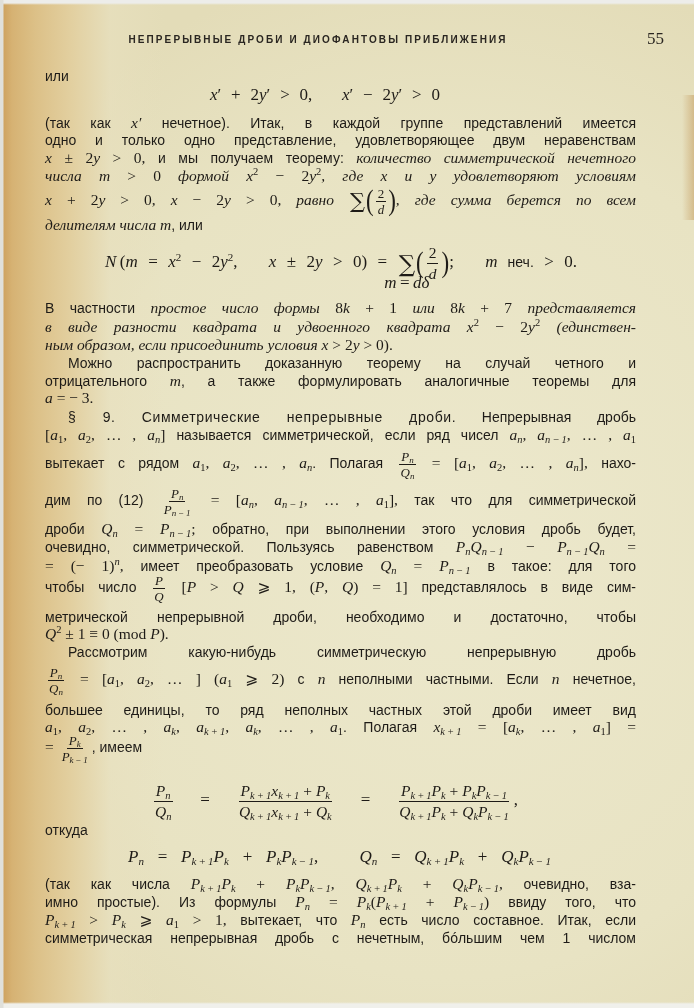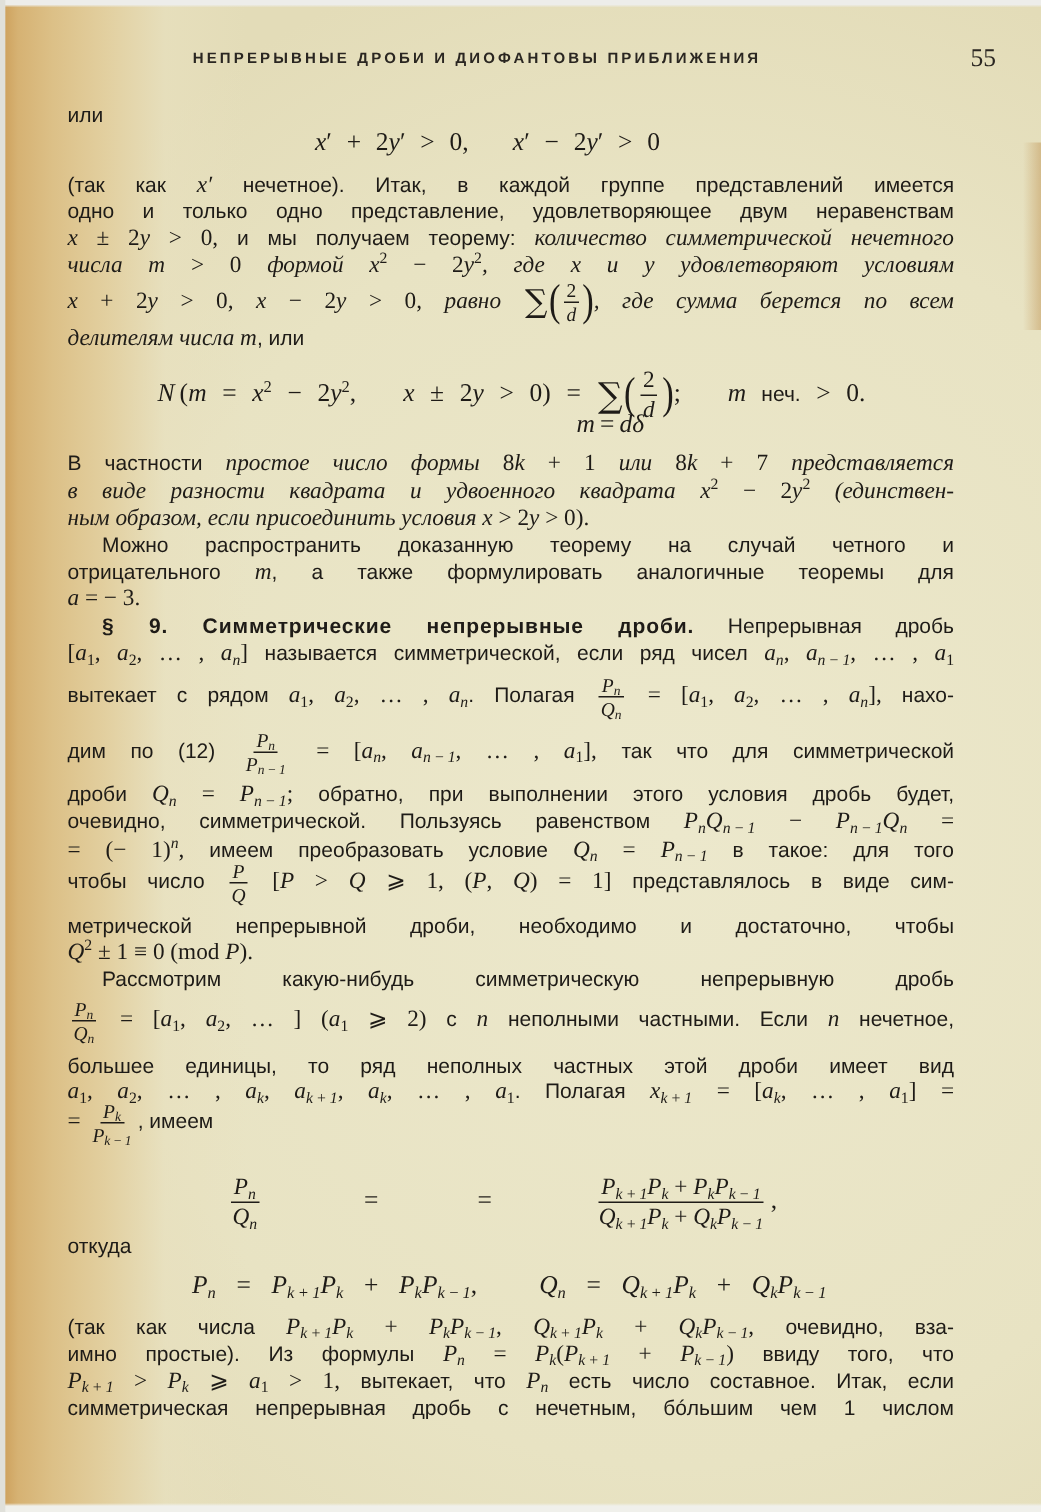--- a/index.html
+++ b/index.html
@@ -33,21 +33,21 @@
     position: absolute; left: 45px; width: 591px; height: 18px; line-height: 18px;
     font-family: "Liberation Sans", sans-serif; font-size: 14px;
   }
   .j { text-align: justify; text-align-last: justify; }
   .l { text-align: left; text-align-last: left; }
   .ind { padding-left: 23px; width: 568px; }
 
   .s-r { }
   .s-i { font-family: "Liberation Serif", serif; font-style: italic; font-size: 15.5px; }
   .s-m { font-family: "Liberation Serif", serif; font-size: 15.5px; }
-  .s-b { font-weight: bold; letter-spacing: 0.6px; }
+  .s-b { font-weight: normal; letter-spacing: 0.6px; }
   .s-sub, .s-isub { font-family: "Liberation Serif", serif; font-size: 10.5px; vertical-align: -3px; line-height: 0; }
   .s-isub { font-style: italic; }
   .s-sup, .s-isup { font-family: "Liberation Serif", serif; font-size: 10.5px; vertical-align: 6px; line-height: 0; }
   .s-isup { font-style: italic; }
   .s-big { font-family: "DejaVu Serif", serif; font-size: 21px; display: inline-block; line-height: 20px; margin: -4px 1px; vertical-align: middle; }
   .s-par { font-family: "Liberation Serif", serif; font-size: 23px; display: inline-block; line-height: 20px; margin: -4px 0; vertical-align: middle; transform: scaleY(1.3); }
 
   .frac { display: inline-flex; flex-direction: column; align-items: center; vertical-align: middle; margin: -7px 2px; line-height: 13px; }
   .frac .num, .frac .den { text-align: center; text-align-last: center; white-space: nowrap; }
   .frac .num { border-bottom: 1px solid #1e1b17; padding: 0 2px 1px; }
@@ -105,42 +105,45 @@
     <div class="ln j" style="top:454px"><span class="s-r">вытекает с рядом </span><span class="s-i">a</span><span class="s-sub">1</span><span class="s-m">, </span><span class="s-i">a</span><span class="s-sub">2</span><span class="s-m">, … , </span><span class="s-i">a</span><span class="s-isub">n</span><span class="s-r">. Полагая </span><span class="frac">
           <span class="num"><span class="s-i">P</span><span class="s-isub">n</span></span>
           <span class="den"><span class="s-i">Q</span><span class="s-isub">n</span></span>
         </span><span class="s-m"> = [</span><span class="s-i">a</span><span class="s-sub">1</span><span class="s-m">, </span><span class="s-i">a</span><span class="s-sub">2</span><span class="s-m">, … , </span><span class="s-i">a</span><span class="s-isub">n</span><span class="s-m">],</span><span class="s-r"> нахо-</span></div>
     <div class="ln j" style="top:491px"><span class="s-r">дим по (12) </span><span class="frac">
           <span class="num"><span class="s-i">P</span><span class="s-isub">n</span></span>
           <span class="den"><span class="s-i">P</span><span class="s-isub">n − 1</span></span>
         </span><span class="s-m"> = [</span><span class="s-i">a</span><span class="s-isub">n</span><span class="s-m">, </span><span class="s-i">a</span><span class="s-isub">n − 1</span><span class="s-m">, … , </span><span class="s-i">a</span><span class="s-sub">1</span><span class="s-m">],</span><span class="s-r"> так что для симметрической</span></div>
     <div class="ln j" style="top:520px"><span class="s-r">дроби </span><span class="s-i">Q</span><span class="s-isub">n</span><span class="s-m"> = </span><span class="s-i">P</span><span class="s-isub">n − 1</span><span class="s-m">;</span><span class="s-r"> обратно, при выполнении этого условия дробь будет,</span></div>
     <div class="ln j" style="top:538px"><span class="s-r">очевидно, симметрической. Пользуясь равенством </span><span class="s-i">P</span><span class="s-isub">n</span><span class="s-i">Q</span><span class="s-isub">n − 1</span><span class="s-m"> − </span><span class="s-i">P</span><span class="s-isub">n − 1</span><span class="s-i">Q</span><span class="s-isub">n</span><span class="s-m"> =</span></div>
-    <div class="ln j" style="top:557px"><span class="s-m">= (− 1)</span><span class="s-isup">n</span><span class="s-m">,</span><span class="s-r"> имеем преобразовать условие </span><span class="s-i">Q</span><span class="s-isub">n</span><span class="s-m"> = </span><span class="s-i">P</span><span class="s-isub">n − 1</span><span class="s-r"> в такое: для того</span></div>
+    <div class="ln j" style="top:557px"><span class="s-m">= (− 1)</span><span class="s-isup">n</span><span class="s-m">,</span><span class="s-r"> имеет преобразовать условие </span><span class="s-i">Q</span><span class="s-isub">n</span><span class="s-m"> = </span><span class="s-i">P</span><span class="s-isub">n − 1</span><span class="s-r"> в такое: для того</span></div>
     <div class="ln j" style="top:578px"><span class="s-r">чтобы число </span><span class="frac">
           <span class="num"><span class="s-i">P</span></span>
           <span class="den"><span class="s-i">Q</span></span>
         </span><span class="s-m"> [</span><span class="s-i">P</span><span class="s-m"> &gt; </span><span class="s-i">Q</span><span class="s-m"> ⩾ 1, (</span><span class="s-i">P</span><span class="s-m">, </span><span class="s-i">Q</span><span class="s-m">) = 1]</span><span class="s-r"> представлялось в виде сим-</span></div>
     <div class="ln j" style="top:608px"><span class="s-r">метрической непрерывной дроби, необходимо и достаточно, чтобы</span></div>
     <div class="ln l" style="top:625px"><span class="s-i">Q</span><span class="s-sup">2</span><span class="s-m"> ± 1 ≡ 0 (mod </span><span class="s-i">P</span><span class="s-m">).</span></div>
     <div class="ln j ind" style="top:643px"><span class="s-r">Рассмотрим какую-нибудь симметрическую непрерывную дробь</span></div>
     <div class="ln j" style="top:670px"><span class="frac">
           <span class="num"><span class="s-i">P</span><span class="s-isub">n</span></span>
           <span class="den"><span class="s-i">Q</span><span class="s-isub">n</span></span>
         </span><span class="s-m"> = [</span><span class="s-i">a</span><span class="s-sub">1</span><span class="s-m">, </span><span class="s-i">a</span><span class="s-sub">2</span><span class="s-m">, … ] (</span><span class="s-i">a</span><span class="s-sub">1</span><span class="s-m"> ⩾ 2)</span><span class="s-r"> с </span><span class="s-i">n</span><span class="s-r"> неполными частными. Если </span><span class="s-i">n</span><span class="s-r"> нечетное,</span></div>
     <div class="ln j" style="top:701px"><span class="s-r">большее единицы, то ряд неполных частных этой дроби имеет вид</span></div>
     <div class="ln j" style="top:718px"><span class="s-i">a</span><span class="s-sub">1</span><span class="s-m">, </span><span class="s-i">a</span><span class="s-sub">2</span><span class="s-m">, … , </span><span class="s-i">a</span><span class="s-isub">k</span><span class="s-m">, </span><span class="s-i">a</span><span class="s-isub">k + 1</span><span class="s-m">, </span><span class="s-i">a</span><span class="s-isub">k</span><span class="s-m">, … , </span><span class="s-i">a</span><span class="s-sub">1</span><span class="s-r">. Полагая </span><span class="s-i">x</span><span class="s-isub">k + 1</span><span class="s-m"> = [</span><span class="s-i">a</span><span class="s-isub">k</span><span class="s-m">, … , </span><span class="s-i">a</span><span class="s-sub">1</span><span class="s-m">] =</span></div>
     <div class="ln l" style="top:738px"><span class="s-m">= </span><span class="frac">
           <span class="num"><span class="s-i">P</span><span class="s-isub">k</span></span>
           <span class="den"><span class="s-i">P</span><span class="s-isub">k − 1</span></span>
         </span><span class="s-r">, имеем</span></div>
     <div class="ln j display" style="top:791px;left:150px;width:368px"><span class="frac">
           <span class="num"><span class="s-i">P</span><span class="s-isub">n</span></span>
           <span class="den"><span class="s-i">Q</span><span class="s-isub">n</span></span>
-        </span><span class="s-m"> = </span><span class="s-m"> = </span><span class="frac">
+        </span><span class="s-m"> = </span><span class="frac">
+          <span class="num"><span class="s-i">P</span><span class="s-isub">k + 1</span><span class="s-i">x</span><span class="s-isub">k + 1</span><span class="s-m"> + </span><span class="s-i">P</span><span class="s-isub">k</span></span>
+          <span class="den"><span class="s-i">Q</span><span class="s-isub">k + 1</span><span class="s-i">x</span><span class="s-isub">k + 1</span><span class="s-m"> + </span><span class="s-i">Q</span><span class="s-isub">k</span></span>
+        </span><span class="s-m"> = </span><span class="frac">
           <span class="num"><span class="s-i">P</span><span class="s-isub">k + 1</span><span class="s-i">P</span><span class="s-isub">k</span><span class="s-m"> + </span><span class="s-i">P</span><span class="s-isub">k</span><span class="s-i">P</span><span class="s-isub">k − 1</span></span>
           <span class="den"><span class="s-i">Q</span><span class="s-isub">k + 1</span><span class="s-i">P</span><span class="s-isub">k</span><span class="s-m"> + </span><span class="s-i">Q</span><span class="s-isub">k</span><span class="s-i">P</span><span class="s-isub">k − 1</span></span>
         </span><span class="s-m">,</span></div>
     <div class="ln l" style="top:821px"><span class="s-r">откуда</span></div>
     <div class="ln j display" style="top:848px;left:128px;width:423px"><span class="s-i">P</span><span class="s-isub">n</span><span class="s-m"> = </span><span class="s-i">P</span><span class="s-isub">k + 1</span><span class="s-i">P</span><span class="s-isub">k</span><span class="s-m"> + </span><span class="s-i">P</span><span class="s-isub">k</span><span class="s-i">P</span><span class="s-isub">k − 1</span><span class="s-m">,&nbsp;&nbsp; </span><span class="s-i">Q</span><span class="s-isub">n</span><span class="s-m"> = </span><span class="s-i">Q</span><span class="s-isub">k + 1</span><span class="s-i">P</span><span class="s-isub">k</span><span class="s-m"> + </span><span class="s-i">Q</span><span class="s-isub">k</span><span class="s-i">P</span><span class="s-isub">k − 1</span></div>
     <div class="ln j" style="top:875px"><span class="s-r">(так как числа </span><span class="s-i">P</span><span class="s-isub">k + 1</span><span class="s-i">P</span><span class="s-isub">k</span><span class="s-m"> + </span><span class="s-i">P</span><span class="s-isub">k</span><span class="s-i">P</span><span class="s-isub">k − 1</span><span class="s-m">, </span><span class="s-i">Q</span><span class="s-isub">k + 1</span><span class="s-i">P</span><span class="s-isub">k</span><span class="s-m"> + </span><span class="s-i">Q</span><span class="s-isub">k</span><span class="s-i">P</span><span class="s-isub">k − 1</span><span class="s-m">,</span><span class="s-r"> очевидно, вза-</span></div>
     <div class="ln j" style="top:893px"><span class="s-r">имно простые). Из формулы </span><span class="s-i">P</span><span class="s-isub">n</span><span class="s-m"> = </span><span class="s-i">P</span><span class="s-isub">k</span><span class="s-m">(</span><span class="s-i">P</span><span class="s-isub">k + 1</span><span class="s-m"> + </span><span class="s-i">P</span><span class="s-isub">k − 1</span><span class="s-m">)</span><span class="s-r"> ввиду того, что</span></div>
     <div class="ln j" style="top:911px"><span class="s-i">P</span><span class="s-isub">k + 1</span><span class="s-m"> &gt; </span><span class="s-i">P</span><span class="s-isub">k</span><span class="s-m"> ⩾ </span><span class="s-i">a</span><span class="s-sub">1</span><span class="s-m"> &gt; 1,</span><span class="s-r"> вытекает, что </span><span class="s-i">P</span><span class="s-isub">n</span><span class="s-r"> есть число составное. Итак, если</span></div>
     <div class="ln j" style="top:929px"><span class="s-r">симметрическая непрерывная дробь с нечетным, бóльшим чем 1 числом</span></div>
   </div>

